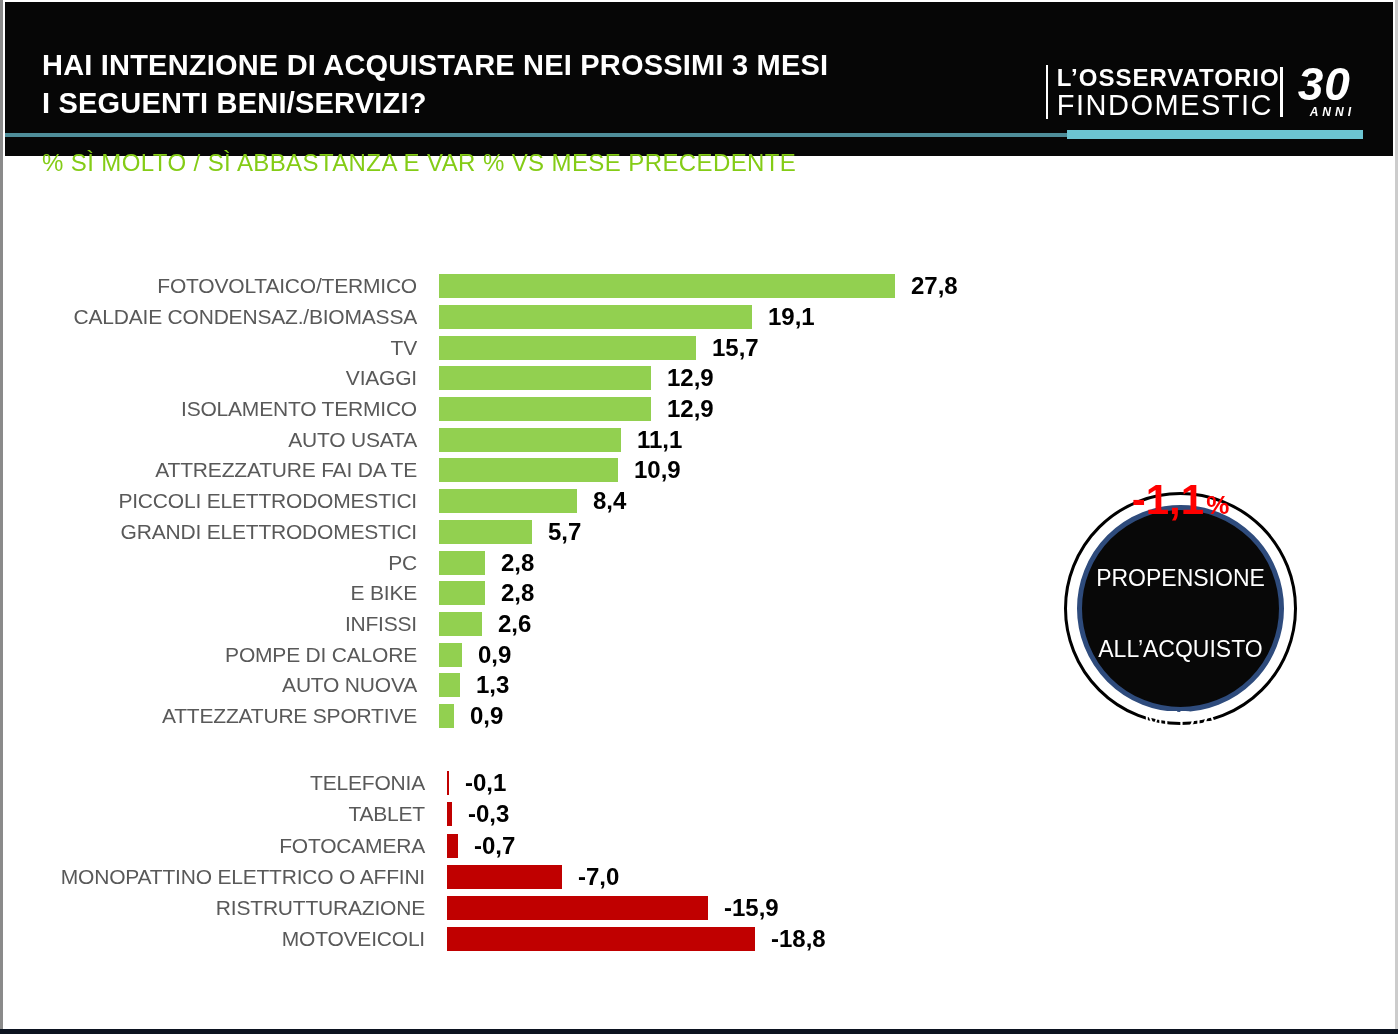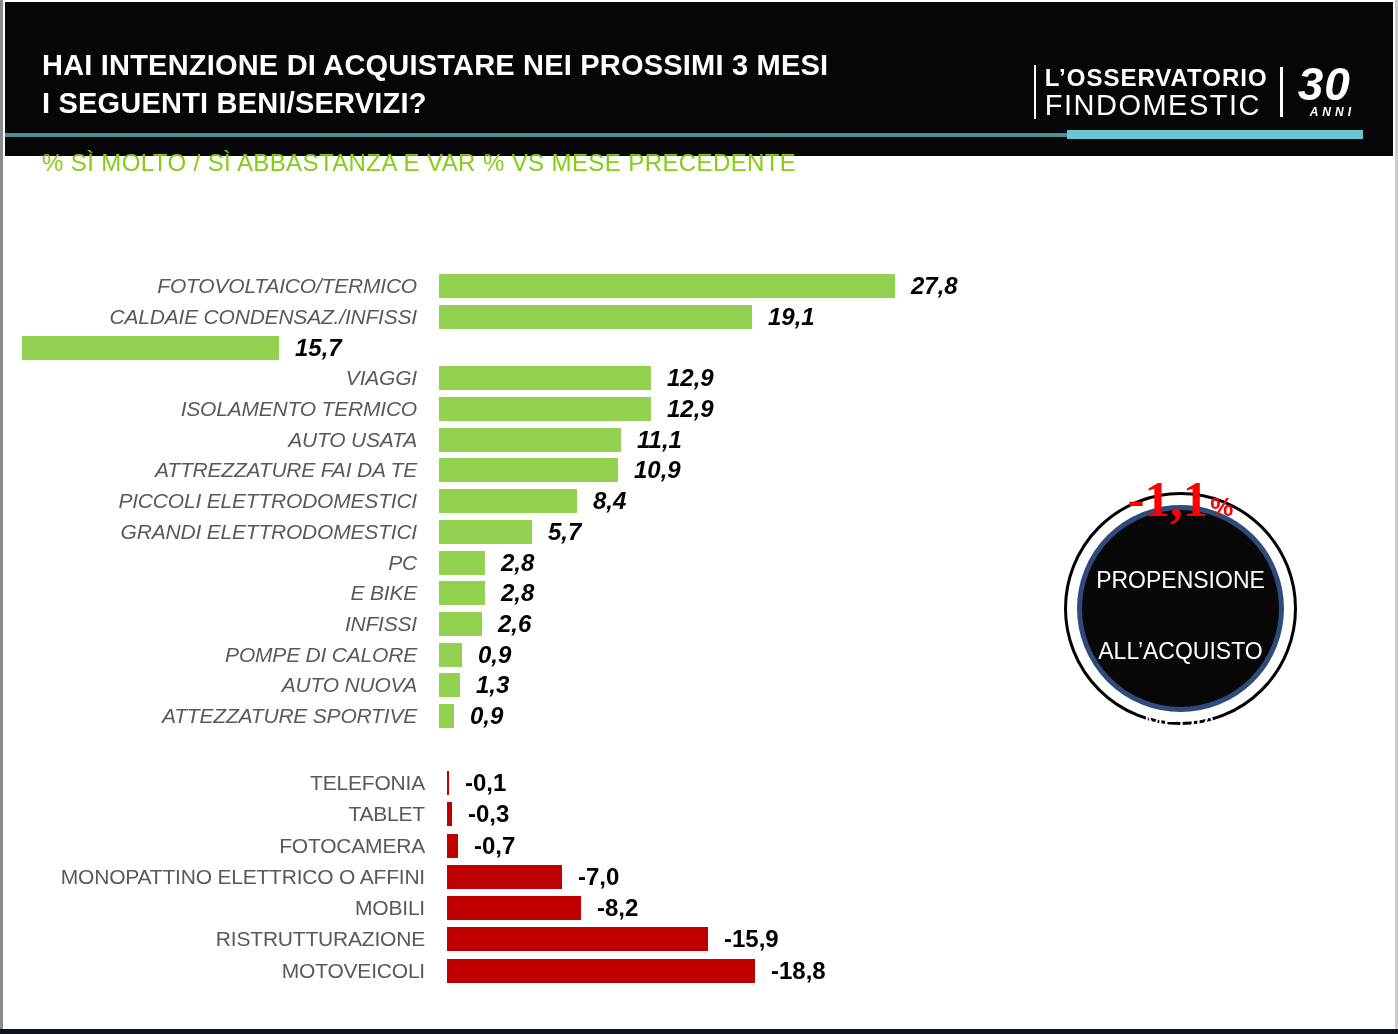--- a/index.html
+++ b/index.html
@@ -12,43 +12,43 @@
 
   
   .header{position:absolute;left:5px;right:5px;top:2px;height:154px;background:#060606;}
   .title{position:absolute;left:37px;top:44px;color:#ffffff;font-size:29px;font-weight:700;line-height:38px;letter-spacing:0.2px;}
   .divider-thin{position:absolute;left:0;top:131px;width:1062px;height:4px;}
   .divider-thick{position:absolute;left:1062px;top:128px;width:296px;height:9px;}
   .subtitle{position:absolute;left:37px;top:147px;color:#84cc16;font-size:24px;font-weight:400;letter-spacing:0.4px;}
 
   
   .logo{position:absolute;top:62px;right:38px;display:flex;align-items:center;color:#ffffff;}
-  .logo-text{border-left:2px solid #ffffff;padding-left:9px;padding-right:12px;}
+  .logo-text{border-left:2px solid #ffffff;padding-left:9px;}
   .logo-line1{font-size:24px;font-weight:700;letter-spacing:1px;line-height:26px;}
   .logo-line2{font-size:29px;font-weight:400;letter-spacing:1.5px;line-height:28px;}
   .logo-divider{width:3px;height:50px;background:#ffffff;}
   .logo-right{padding-left:11px;text-align:center;font-style:italic;}
   .logo-30{font-size:46px;font-weight:600;line-height:40px;letter-spacing:1px;}
   .logo-anni{font-size:12px;font-weight:700;letter-spacing:4px;margin-top:1px;margin-left:16px;}
 
   
   #chart{position:absolute;left:0;top:271px;width:1398px;}
   .row{display:flex;align-items:center;}
-  .rows-green .row{height:30.7px;font-style:italic;}
+  .rows-green .row{height:30.7px;}
   .rows-red{margin-top:36px;}
   .rows-red .row{height:31.3px;padding-left:8px;}
   .row-label{width:417px;flex:none;text-align:right;font-size:21px;color:#595959;letter-spacing:-0.2px;white-space:nowrap;}
   .bar{height:24px;flex:none;margin-left:22px;}
   .value{margin-left:16px;font-size:24px;font-weight:700;color:#000000;white-space:nowrap;}
 
   
   .badge{position:absolute;left:1064px;top:492px;width:227px;height:227px;border:3px solid #000000;border-radius:50%;background:#ffffff;display:flex;align-items:center;justify-content:center;}
   .badge-inner{width:197px;height:197px;border-radius:50%;background:#080808;display:flex;flex-direction:column;align-items:center;justify-content:center;color:#ffffff;}
   .badge-value-row{display:flex;align-items:baseline;margin-bottom:4px;}
-  .badge-value{font-size:51px;font-weight:700;line-height:42px;font-family:Liberation Serif, serif;}
+  .badge-value{font-size:42px;font-weight:700;line-height:42px;}
   .badge-percent{font-size:26px;font-weight:700;margin-left:2px;}
   .badge-line{font-size:23px;line-height:35px;font-weight:400;margin-top:36px;}
 
   .footer-bar{position:absolute;left:0;right:0;bottom:0;height:5px;background:#0c1320;}
 </style>
 </head>
 <body>
 
 <div class="slide">
 
@@ -80,25 +80,26 @@
   </div>
 
   <div id="chart">
     <div class="rows-green" id="rows-green">
         <div class="row">
           <div class="row-label">FOTOVOLTAICO/TERMICO</div>
           <div class="bar" style="width: 456px; background: rgb(146, 208, 80);"></div>
           <div class="value">27,8</div>
         </div>
         <div class="row">
-          <div class="row-label">CALDAIE CONDENSAZ./INFISSI</div>
+          <div class="row-label">CALDAIE CONDENSAZ./BIOMASSA</div>
           <div class="bar" style="width: 313px; background: rgb(146, 208, 80);"></div>
           <div class="value">19,1</div>
         </div>
         <div class="row">
+          <div class="row-label">TV</div>
           <div class="bar" style="width: 257px; background: rgb(146, 208, 80);"></div>
           <div class="value">15,7</div>
         </div>
         <div class="row">
           <div class="row-label">VIAGGI</div>
           <div class="bar" style="width: 212px; background: rgb(146, 208, 80);"></div>
           <div class="value">12,9</div>
         </div>
         <div class="row">
           <div class="row-label">ISOLAMENTO TERMICO</div>
@@ -169,25 +170,20 @@
         </div>
         <div class="row">
           <div class="row-label">FOTOCAMERA</div>
           <div class="bar" style="width: 11px; background: rgb(192, 0, 0);"></div>
           <div class="value">-0,7</div>
         </div>
         <div class="row">
           <div class="row-label">MONOPATTINO ELETTRICO O AFFINI</div>
           <div class="bar" style="width: 115px; background: rgb(192, 0, 0);"></div>
           <div class="value">-7,0</div>
-        </div>
-        <div class="row">
-          <div class="row-label">MOBILI</div>
-          <div class="bar" style="width: 134px; background: rgb(192, 0, 0);"></div>
-          <div class="value">-8,2</div>
         </div>
         <div class="row">
           <div class="row-label">RISTRUTTURAZIONE</div>
           <div class="bar" style="width: 261px; background: rgb(192, 0, 0);"></div>
           <div class="value">-15,9</div>
         </div>
         <div class="row">
           <div class="row-label">MOTOVEICOLI</div>
           <div class="bar" style="width: 308px; background: rgb(192, 0, 0);"></div>
           <div class="value">-18,8</div>

